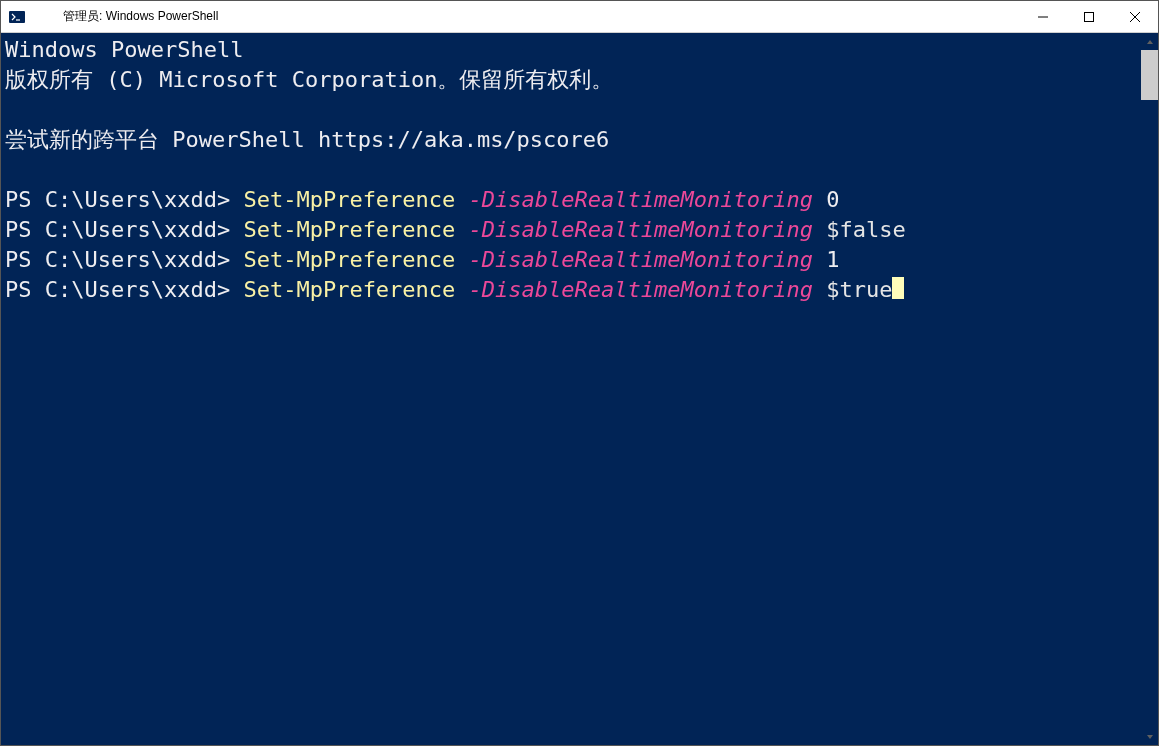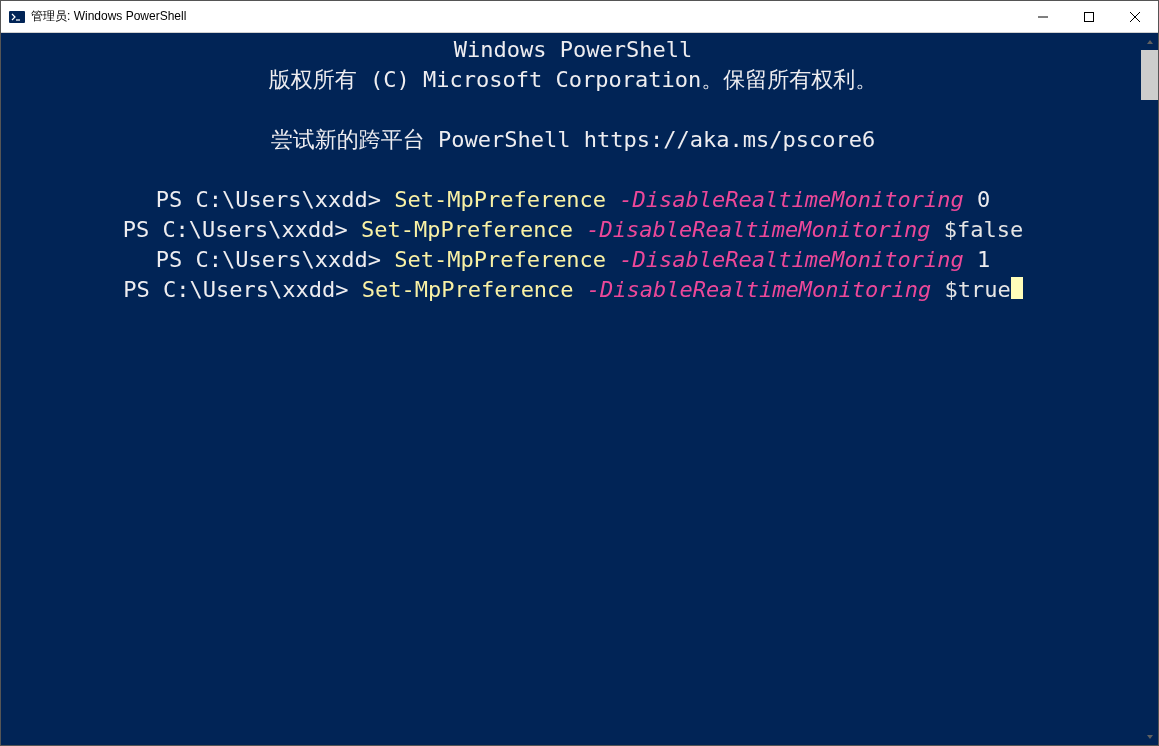--- a/index.html
+++ b/index.html
@@ -42,20 +42,21 @@
       align-items: center;
       justify-content: center;
     }
     .app-icon svg {
       width: 16px;
       height: 16px;
     }
     .title-text {
       font-size: 12px;
       color: #000000;
+      margin-left: 32px;
     }
     .window-controls {
       display: flex;
       height: 100%;
     }
     .ctrl-btn {
       width: 46px;
       height: 100%;
       display: flex;
       align-items: center;
@@ -114,21 +115,21 @@
     .txt-gray { color: #ec4899; font-style: italic; }
     .txt-green { color: #e5e5e5; }
     .cursor {
       display: inline-block;
       width: 12px;
       height: 22px;
       background: #fefdba;
       vertical-align: baseline;
       margin-bottom: -2px;
     }
-    .line { display: block; text-align: center; }
+    .line { display: block; }
   </style>
 </head>
 <body>
 
 <div class="window">
 
   <div class="titlebar">
     <div class="titlebar-left">
       <span class="app-icon">
         <svg viewBox="0 0 16 16">

